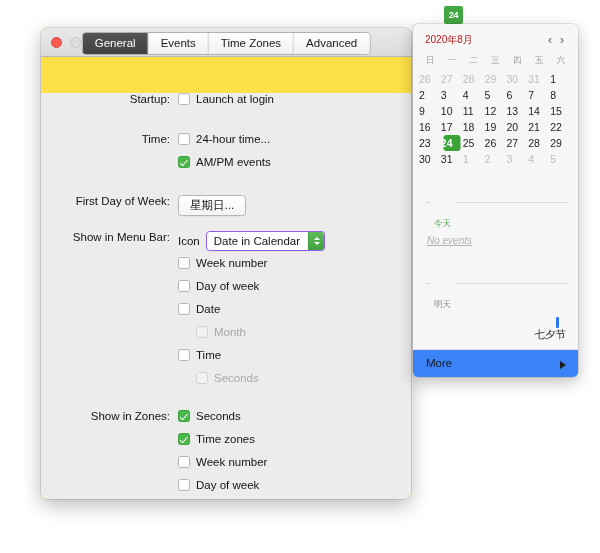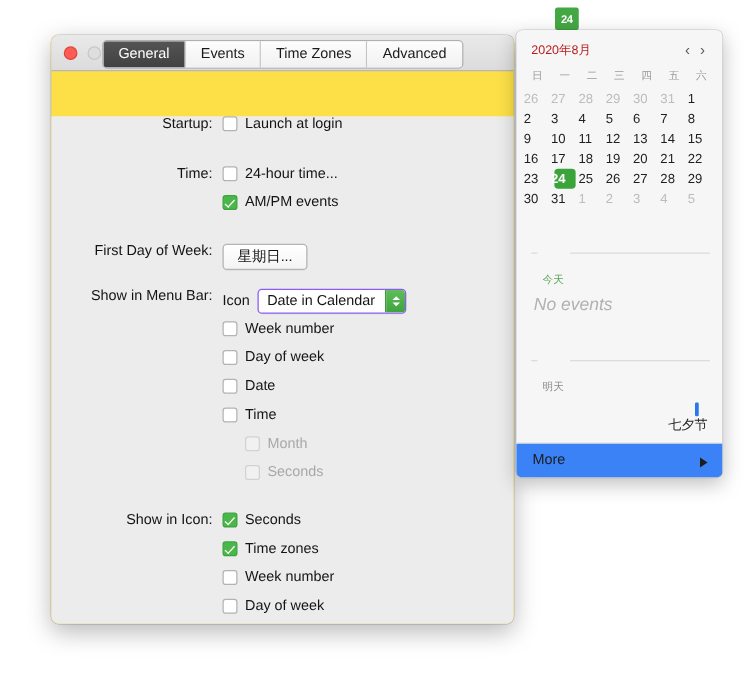--- a/index.html
+++ b/index.html
@@ -297,24 +297,25 @@
     height: 1px;
     background: #dcdcdc;
   }
   .sec-head .line.left {
     flex: none;
     width: 5px;
     margin-right: 4px;
   }
 
   .noevents {
-    font-size: 14px;
+    font-size: 10px;
     color: #b1b1b1;
     font-style: italic;
     padding: 3px 12px 6px 14px;
+    text-decoration: underline;
   }
   .event {
     display: flex;
     align-items: flex-end;
     padding: 4px 12px 7px 12px;
     flex-direction: column;
   }
   .event .bar {
     width: 3px;
     height: 11px;
@@ -417,37 +418,37 @@
           <span>Week number</span>
         </div>
         <div class="chk">
           <div class="box"></div>
           <span>Day of week</span>
         </div>
         <div class="chk">
           <div class="box"></div>
           <span>Date</span>
         </div>
+        <div class="chk disabled indent">
+          <div class="box"></div>
+          <span>Month</span>
+        </div>
         <div class="chk">
           <div class="box"></div>
           <span>Time</span>
         </div>
         <div class="chk disabled indent">
           <div class="box"></div>
-          <span>Month</span>
-        </div>
-        <div class="chk disabled indent">
-          <div class="box"></div>
           <span>Seconds</span>
         </div>
       </div>
     </div>
 
     <div class="row" style="margin-top:15px;">
-      <div class="row-label">Show in Icon:</div>
+      <div class="row-label">Show in Zones:</div>
       <div class="row-ctl">
         <div class="chk checked">
           <div class="box"></div>
           <span>Seconds</span>
         </div>
         <div class="chk checked">
           <div class="box"></div>
           <span>Time zones</span>
         </div>
         <div class="chk">

